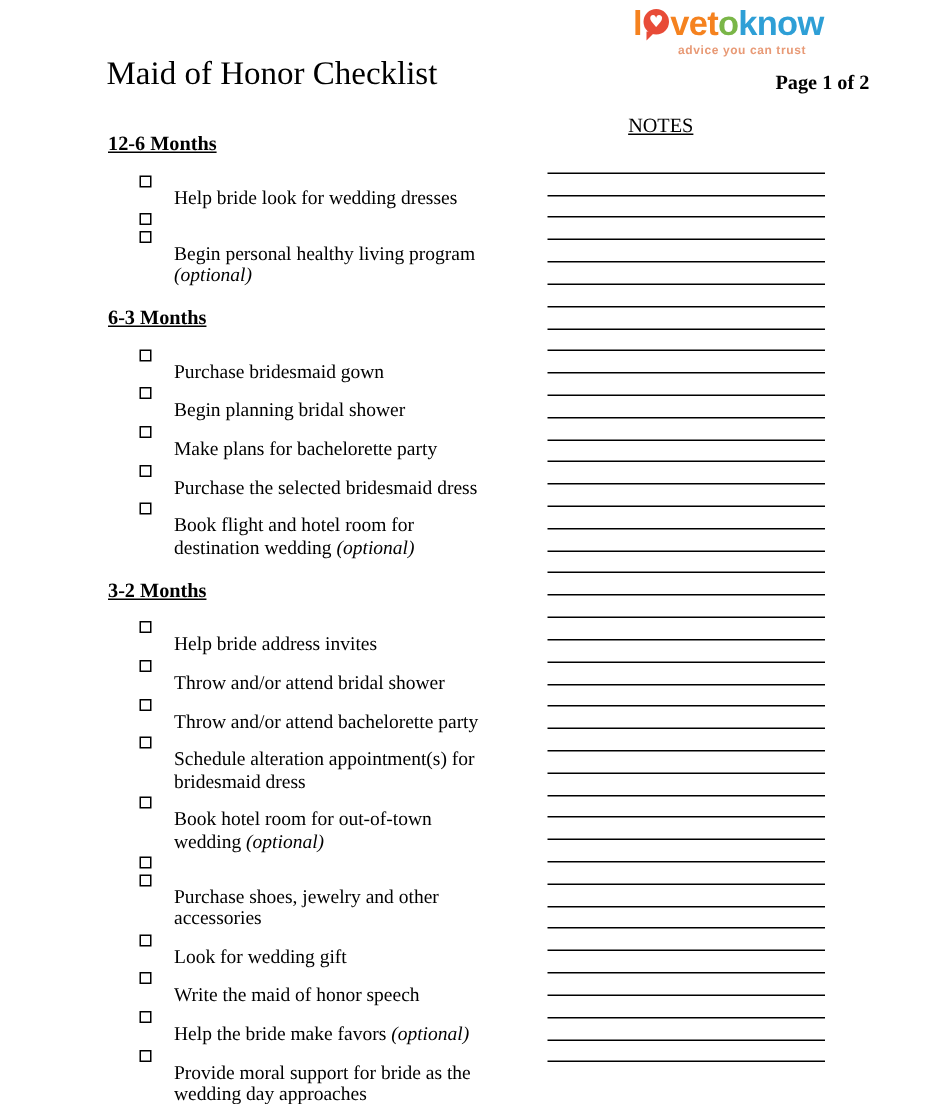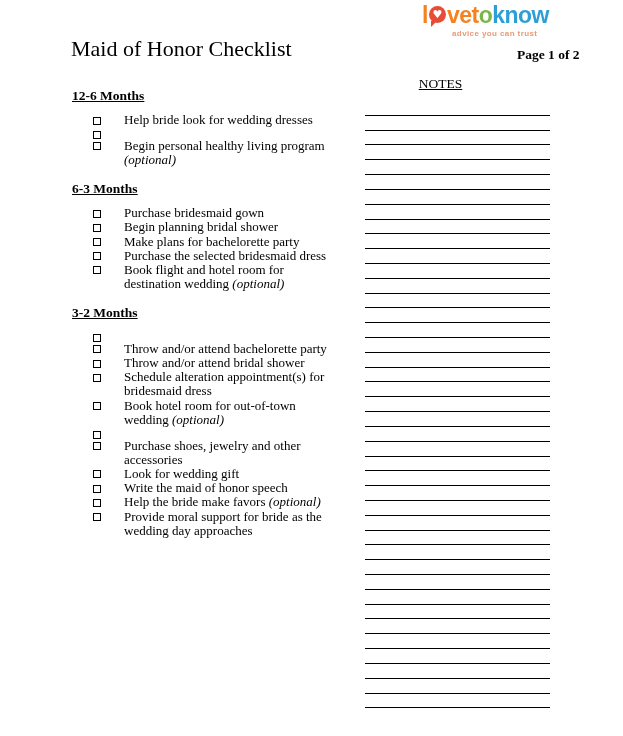--- a/index.html
+++ b/index.html
@@ -45,21 +45,21 @@
   .page-label { position:absolute; left:478px; top:47px; font-size:13.5px; font-weight:bold;margin-left:39px; }
 
   
   .left-col { position:absolute; left:72px; top:76px; width:288px; }
   .section-heading {
     font-size:13.5px; font-weight:bold; text-decoration:underline;
     margin:14px 0 10px 0; line-height:15px;
   }
   .section:first-child .section-heading { margin-top:12px; }
   .items { list-style:none; margin:0; padding:0 0 0 21px; }
-  .item { display:flex; font-size:13px; line-height:14.2px; }
+  .item { display:flex; font-size:13px; line-height:14.2px;flex-direction:column; }
   .checkbox {
     width:6px; height:6px; border:1px solid #000;
     margin-top:3.5px; flex:none; background:#fff;
   }
   .item-text { width:205px; margin-left:23px; }
   .item-text em { }
 
   
   .right-col { position:absolute; left:365px; top:76px; width:185px; }
   .notes-heading {
@@ -139,30 +139,31 @@
     <span class="item-text"><span>Book flight and hotel room for destination wedding </span><em>(optional)</em></span>
   </li>
 </ul>
   </div>
 
   <div class="section">
     <div class="section-heading">3-2 Months</div>
     <ul class="items">
   <li class="item">
     <span class="checkbox"></span>
+    <span class="item-text"><span>Help bride address invites</span></span>
+  </li>
+
+  <li class="item">
+    <span class="checkbox"></span>
+    <span class="item-text"><span>Throw and/or attend bridal shower</span></span>
   </li>
 
   <li class="item">
     <span class="checkbox"></span>
     <span class="item-text"><span>Throw and/or attend bachelorette party</span></span>
-  </li>
-
-  <li class="item">
-    <span class="checkbox"></span>
-    <span class="item-text"><span>Throw and/or attend bridal shower</span></span>
   </li>
 
   <li class="item">
     <span class="checkbox"></span>
     <span class="item-text"><span>Schedule alteration appointment(s) for bridesmaid dress</span></span>
   </li>
 
   <li class="item">
     <span class="checkbox"></span>
     <span class="item-text"><span>Book hotel room for out-of-town wedding </span><em>(optional)</em></span>

